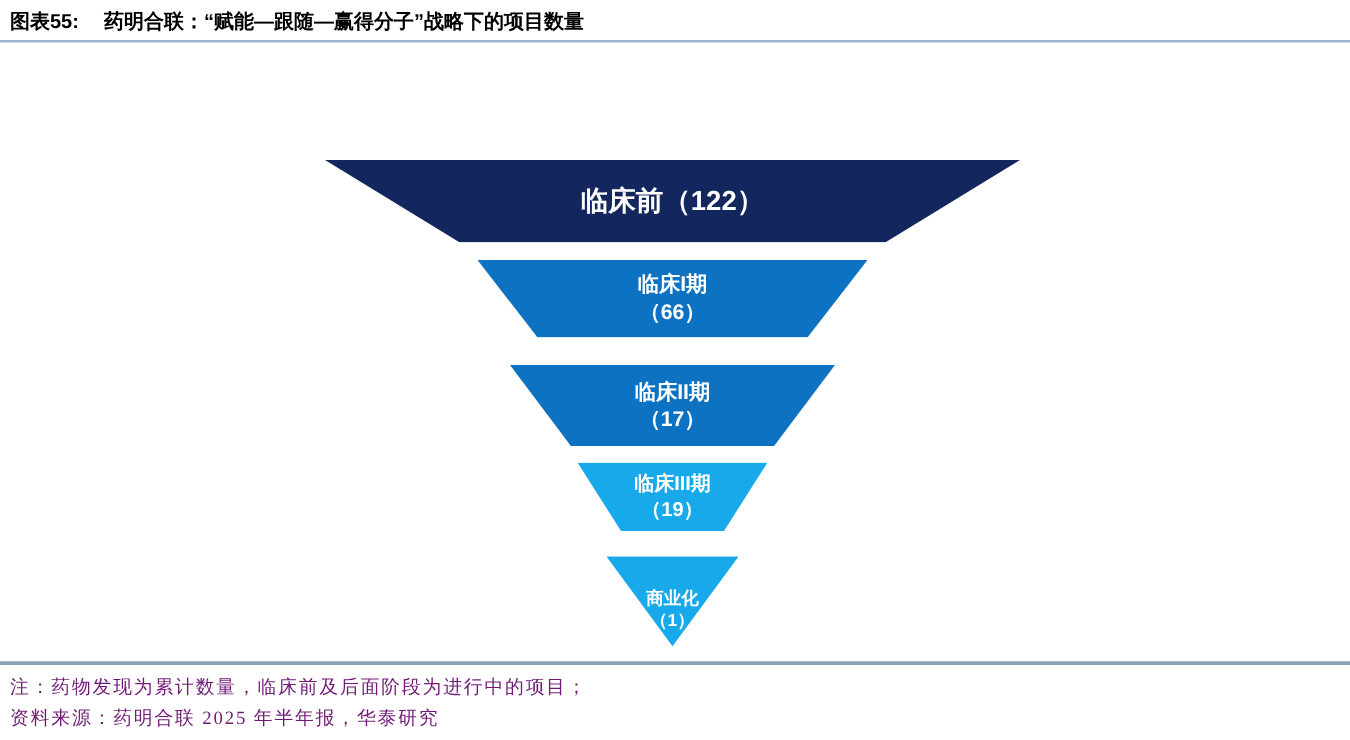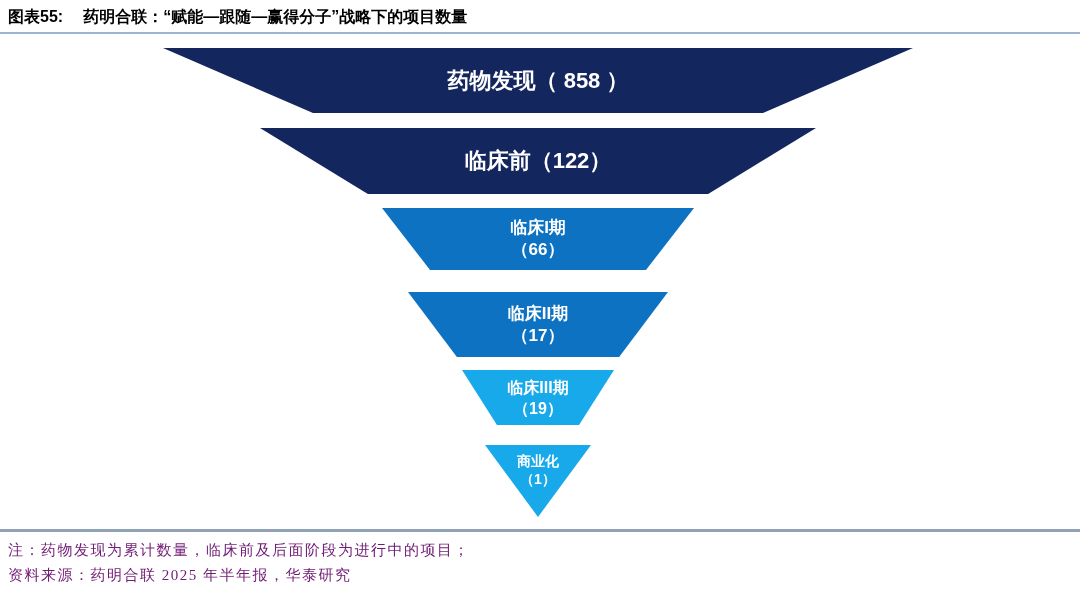--- a/index.html
+++ b/index.html
@@ -41,21 +41,21 @@
   #s4 { left: 408px; top: 292px; width: 260px; height: 65px;
         clip-path: polygon(0 0, 100% 0, 81.2% 100%, 18.8% 100%);
         font-size: 17px; }
   #s4 .line { line-height: 22px; }
   #s5 { left: 462px; top: 370px; width: 152px; height: 55px;
         clip-path: polygon(0 0, 100% 0, 77% 100%, 23% 100%);
         font-size: 16px; }
   #s5 .line { line-height: 21px; text-align: center; }
   #s6 { left: 485px; top: 445px; width: 106px; height: 72px;
         clip-path: polygon(0 0, 100% 0, 50% 100%);
-        justify-content: flex-start; padding-top: 7px; box-sizing: border-box;
+        justify-content: flex-start; padding-top: 24px; box-sizing: border-box;
         font-size: 14px; }
   #s6 .line { line-height: 18px; }
   .footer-rule {
     position: absolute; left: 0; top: 529px;
     width: 1080px; height: 3px;
   }
   .notes {
     position: absolute; left: 8px; top: 538px;
     font-family: "Liberation Serif", serif;
     font-size: 15px; letter-spacing: 1.5px;
@@ -66,24 +66,20 @@
 </head>
 <body>
 
 <div class="title-row">
   <span class="fig-label">图表55:</span><span class="fig-title">药明合联：“赋能—跟随—赢得分子”战略下的项目数量</span>
 </div>
 <div class="title-underline" style="background-color: rgb(157, 180, 212);"></div>
 
 <div class="funnel">
 
-  <div class="stage" id="s1" style="background-color: rgb(20, 38, 94);">
-    <div class="line">药物发现（ 858 ）</div>
-    <div class="line"></div>
-  </div>
 
   <div class="stage" id="s2" style="background-color: rgb(20, 38, 94);">
     <div class="line">临床前（122）</div>
     <div class="line"></div>
   </div>
 
   <div class="stage" id="s3" style="background-color: rgb(13, 114, 194);">
     <div class="line">临床I期</div>
     <div class="line">（66）</div>
   </div>

